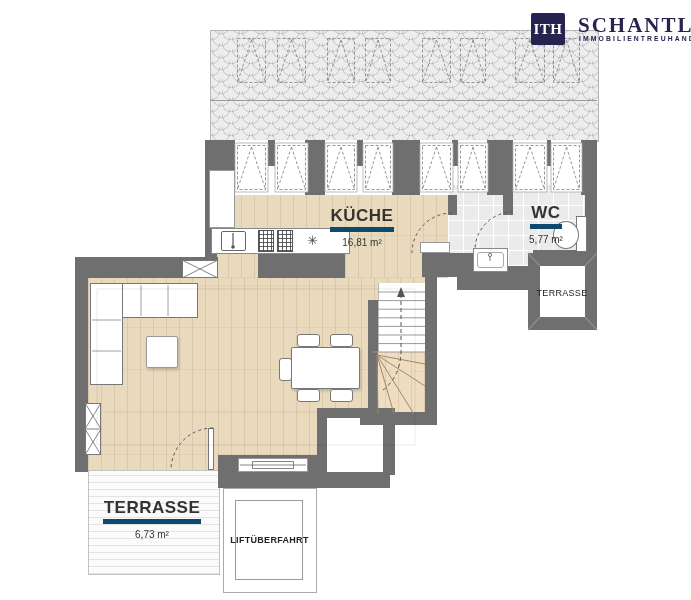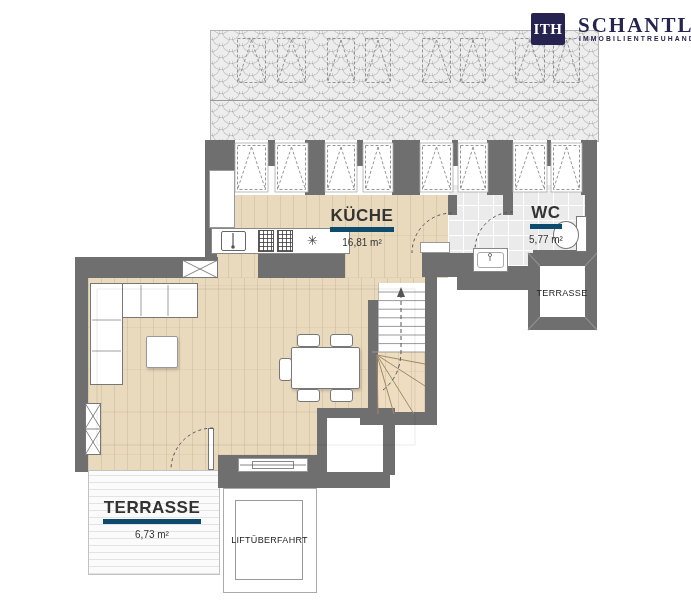--- a/index.html
+++ b/index.html
@@ -217,21 +217,21 @@
     <span class="room-name">WC</span><br>
     <span class="room-area">5,77 m²</span>
   </div>
   <div class="label" style="left:102px;top:498px;width:100px;">
     <span class="room-name">TERRASSE</span><br>
     <span class="room-area">6,73 m²</span>
   </div>
   <div class="label small-name" style="left:532px;top:288px;width:60px;">
     <span>TERRASSE</span>
   </div>
-  <div class="label small-name" style="left:227px;top:535px;width:85px;">
+  <div class="label small-name" style="left:227px;top:535px;width:85px;font-weight:bold;">
     <span>LIFTÜBERFAHRT</span>
   </div>
 
   <div id="logo-box">ITH</div>
   <div id="logo-name">SCHANTL</div>
   <div id="logo-sub">IMMOBILIENTREUHAND</div>
 
 </div>
 
 </body></html>

